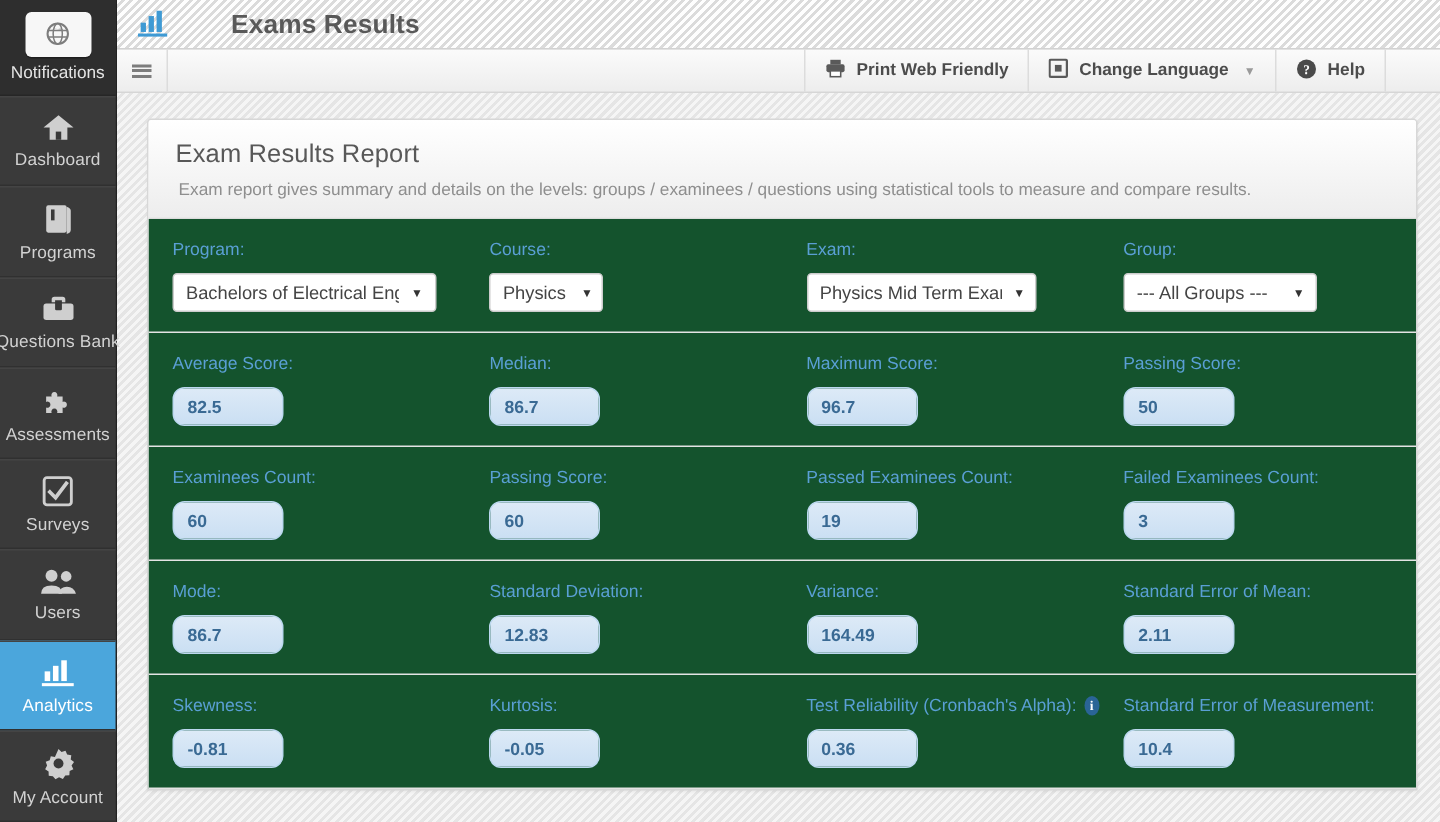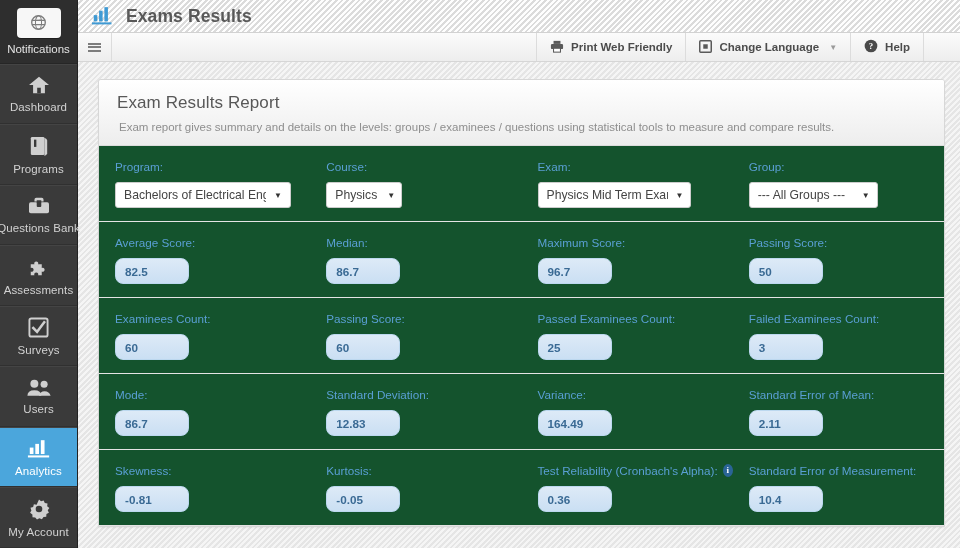--- a/index.html
+++ b/index.html
@@ -57,21 +57,21 @@
   .topbar {
     height: 33px; flex: 0 0 33px;
     position: relative;
     display: flex; align-items: center;
     background-color: #efefef;
     background-image: repeating-linear-gradient(135deg,
       rgba(255,255,255,0.95) 0px, rgba(255,255,255,0.95) 2px,
       rgba(218,218,218,0.95) 2px, rgba(218,218,218,0.95) 4px);
     border-bottom: 1px solid #d2d2d2;
   }
-  .brand { display: flex; align-items: center; padding-left: 14px; }
+  .brand { display: flex; align-items: center; padding-left: 14px; gap: 28px; }
   .brand-mark { margin-right: 11px; line-height: 0; }
   .brand-title {
     font-size: 17.5px; font-weight: bold; color: #595959; letter-spacing: .1px;
   }
 
   
   .toolbar {
     height: 29px; flex: 0 0 29px;
     display: flex; align-items: stretch;
     background: #f2f2f2;
@@ -391,21 +391,21 @@
           <div class="cell">
             <div class="f-label">Examinees Count:</div>
             <div class="val">60</div>
           </div>
           <div class="cell">
             <div class="f-label">Passing Score:</div>
             <div class="val">60</div>
           </div>
           <div class="cell">
             <div class="f-label">Passed Examinees Count:</div>
-            <div class="val">25</div>
+            <div class="val">19</div>
           </div>
           <div class="cell">
             <div class="f-label">Failed Examinees Count:</div>
             <div class="val">3</div>
           </div>
         </div>
 
         <div class="row">
           <div class="cell">
             <div class="f-label">Mode:</div>

